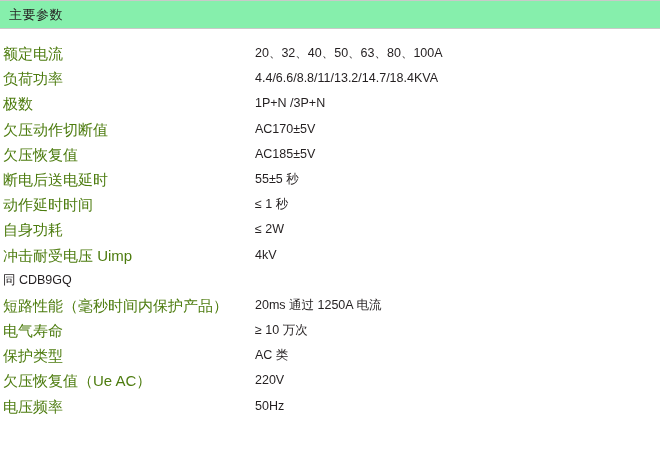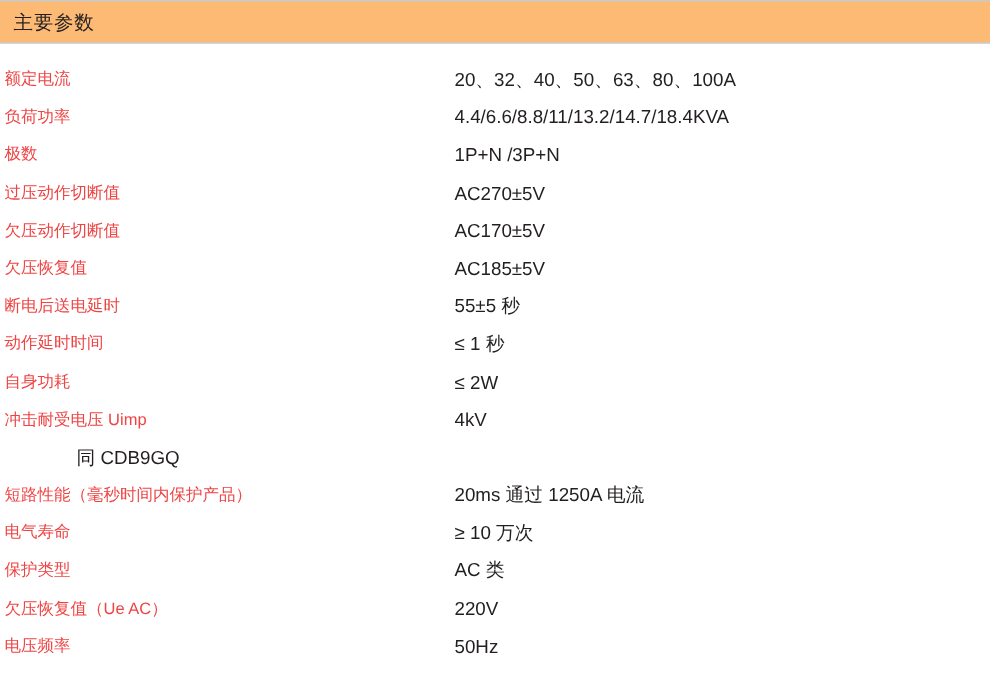--- a/index.html
+++ b/index.html
@@ -19,21 +19,21 @@
     width: 660px;
     height: 465px;
     box-sizing: border-box;
   }
   .section-header {
     position: absolute;
     left: 0;
     top: 0;
     width: 660px;
     height: 29px;
-    background: #fdba74;
+    background: #86efac;
     border-top: 1px solid #c9c9c9;
     border-bottom: 1px solid #c9c9c9;
     box-sizing: border-box;
   }
   .section-header .title {
     position: absolute;
     left: 9px;
     top: 5px;
     font-size: 13px;
     line-height: 18px;
@@ -52,32 +52,31 @@
     height: 25.2px;
     padding-left: 3px;
     box-sizing: border-box;
   }
   .spec-row:first-child {
     margin-top: 16px;
   }
   .spec-label {
     width: 252px;
     flex: 0 0 252px;
-    font-size: 11px;
+    font-size: 15px;
     line-height: 17px;
-    color: #ef4444;
+    color: #4d7c0f;
     white-space: nowrap;
   }
   .spec-value {
     flex: 1 1 auto;
     font-size: 12.5px;
     line-height: 17px;
     color: #231f20;
     white-space: nowrap;
-    margin-left: 48px;
   }
 </style>
 </head>
 <body>
 
 <div class="page">
 
   <div class="section-header">
     <div class="title">主要参数</div>
   </div>
@@ -87,24 +86,20 @@
         <div class="spec-label">额定电流</div>
         <div class="spec-value">20、32、40、50、63、80、100A</div>
       </div>
       <div class="spec-row">
         <div class="spec-label">负荷功率</div>
         <div class="spec-value">4.4/6.6/8.8/11/13.2/14.7/18.4KVA</div>
       </div>
       <div class="spec-row">
         <div class="spec-label">极数</div>
         <div class="spec-value">1P+N /3P+N</div>
-      </div>
-      <div class="spec-row">
-        <div class="spec-label">过压动作切断值</div>
-        <div class="spec-value">AC270±5V</div>
       </div>
       <div class="spec-row">
         <div class="spec-label">欠压动作切断值</div>
         <div class="spec-value">AC170±5V</div>
       </div>
       <div class="spec-row">
         <div class="spec-label">欠压恢复值</div>
         <div class="spec-value">AC185±5V</div>
       </div>
       <div class="spec-row">

